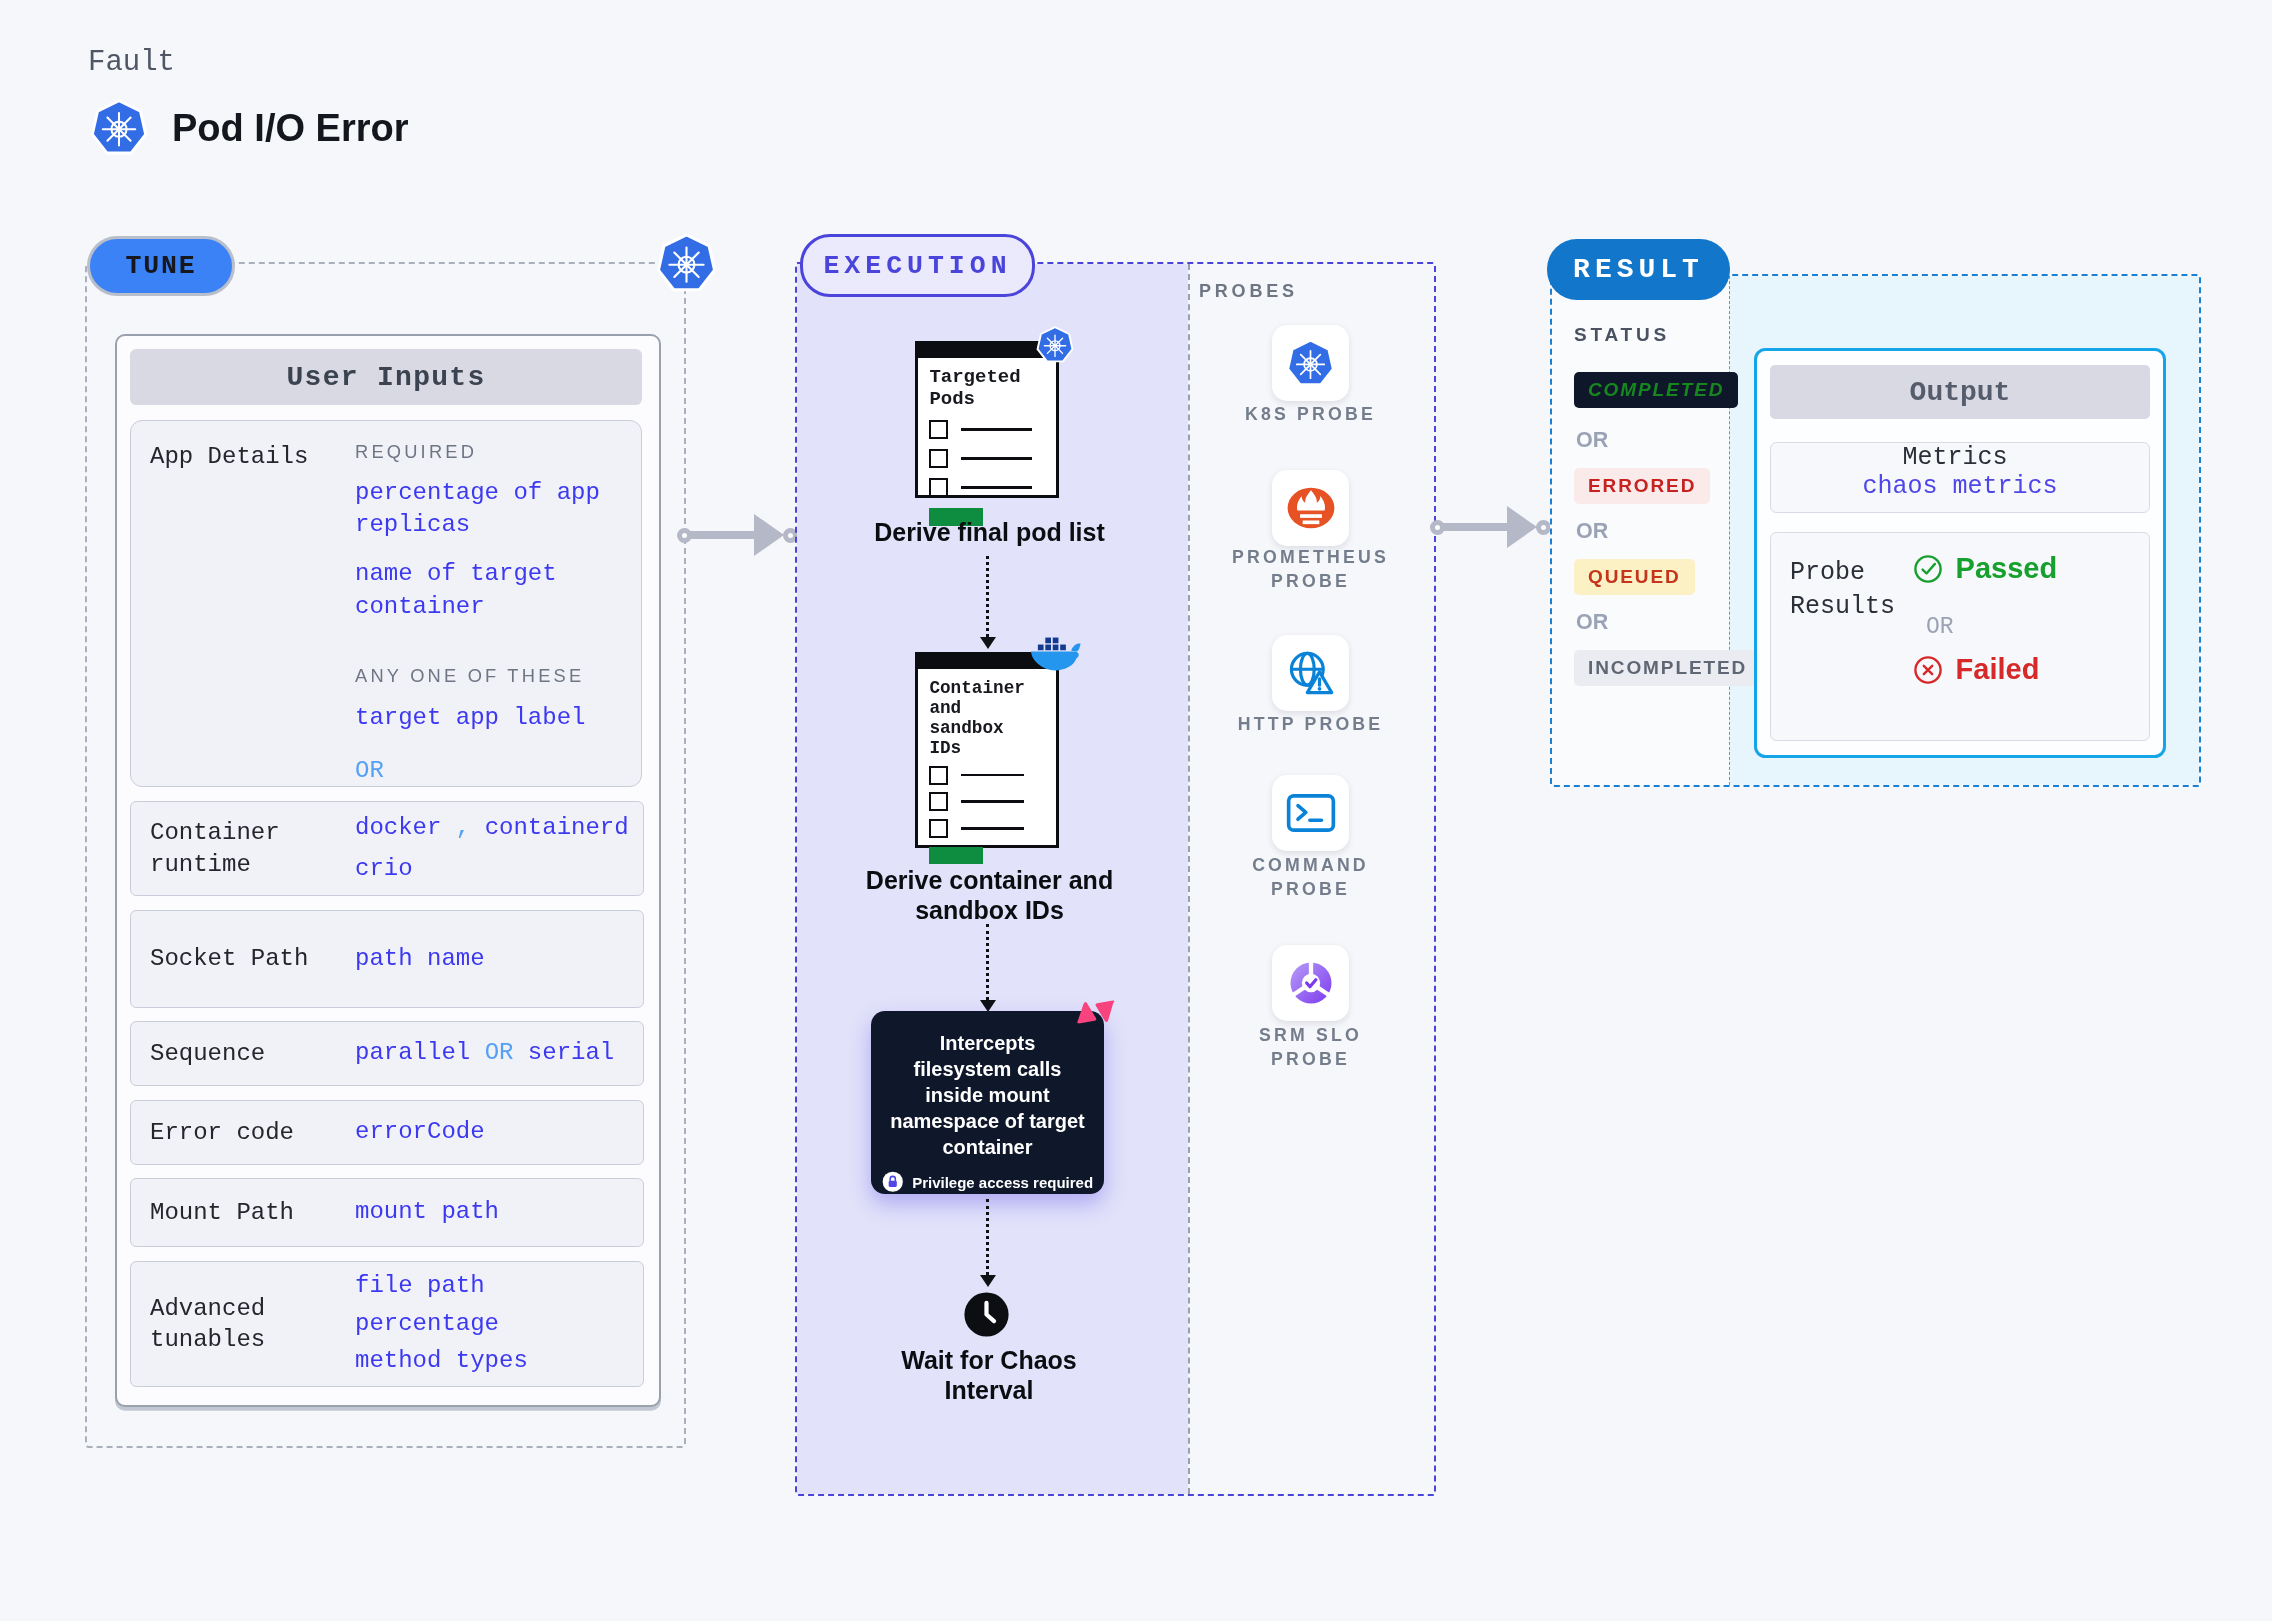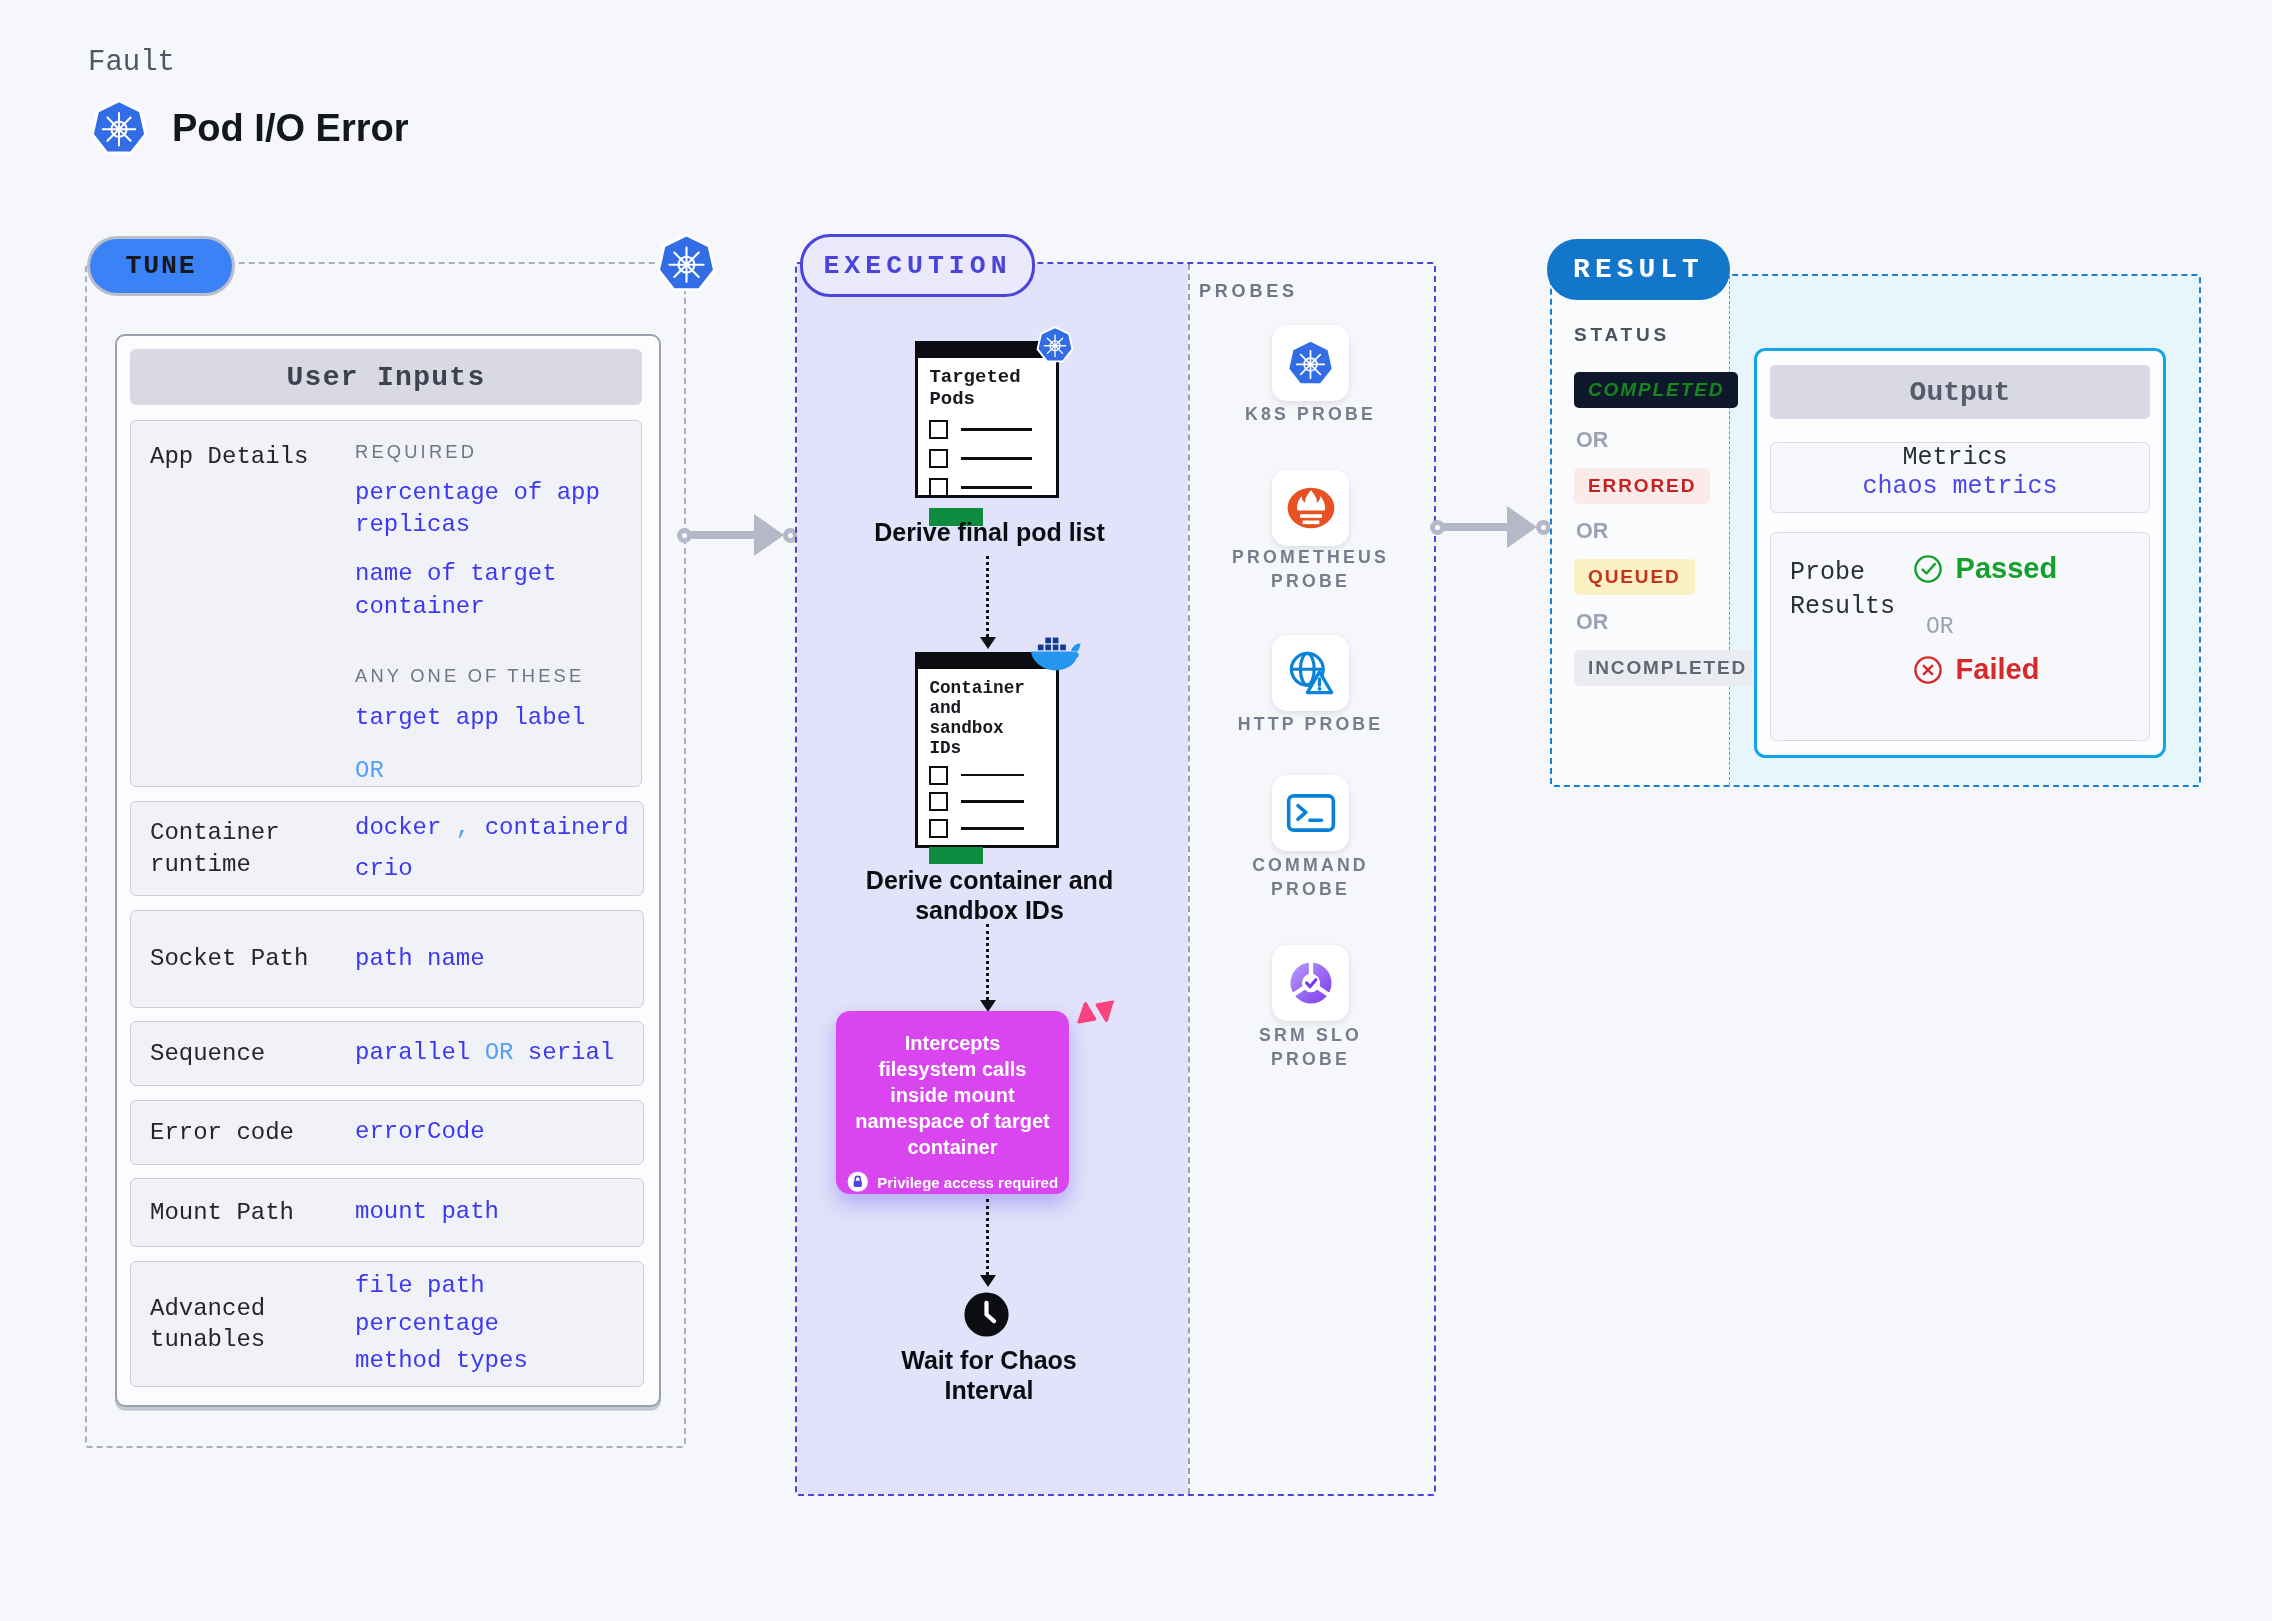--- a/index.html
+++ b/index.html
@@ -142,21 +142,21 @@
 
   <div class="abs dashbox" style="left:85px;top:262px;width:597px;height:1182px;"></div>
   <div class="abs pill" style="left:87px;top:236px;width:142px;height:54px;background:#3b82f6;border:3.2px solid #b9bfca;font-size:26.5px;color:#16181d;letter-spacing:1.9px;">TUNE</div>
   <svg class="abs" style="left:656px;top:233px" width="61" height="61" viewBox="0 0 96 96">
       <use href="#k8s"></use>
     </svg>
 
   <div class="abs" style="left:115px;top:334px;width:542px;height:1069px;background:#fcfcfe;border:2.5px solid #99a1ad;border-radius:10px;box-shadow:0 3.8px 0 #c2c8d2;"></div>
   <div class="abs mono" style="left:130px;top:349px;width:512px;height:56px;background:#d8d9e2;border-radius:6.3px;display:flex;align-items:center;justify-content:center;font-weight:bold;font-size:28px;color:#3b4250;letter-spacing:1.3px;">User Inputs</div>
 
-  <div class="abs inrow" style="left:130px;top:420px;width:512px;height:367px;align-items:flex-start;box-sizing:border-box;padding-top:20px;">
+  <div class="abs inrow" style="left:130px;top:420px;width:512px;height:367px;align-items:flex-start;box-sizing:border-box;padding-top:20px;border-radius:12px;">
     <div class="lc mono lbl">App Details</div>
     <div style="flex:1;">
       <div class="dim" style="margin-bottom:14px;">REQUIRED</div>
       <div class="mono val pre" style="margin-bottom:16.4px;">percentage of app
 replicas</div>
       <div class="mono val pre" style="margin-bottom:42px;">name of target
 container</div>
       <div class="dim" style="margin-bottom:15px;">ANY ONE OF THESE</div>
       <div class="mono val" style="margin-bottom:23px;">target app label</div>
       <div class="mono lightblue" style="font-size:24px;margin-bottom:23px;">OR</div>
@@ -266,21 +266,21 @@
     </div>
   </div>
   <svg class="abs" style="left:1028px;top:632px" width="53" height="40" viewBox="0 0 84 64">
       <use href="#docker"></use>
     </svg>
   <div class="abs caption pre" style="left:822px;top:865px;width:335px;">Derive container and
 sandbox IDs</div>
   <div class="abs dotline" style="left:986px;top:924px;height:76px;"></div>
   <div class="abs dotarrow" style="left:980px;top:1000px;"></div>
 
-  <div class="abs" style="left:836px;top:1011px;width:233px;height:183px;background:#d946ef;border-radius:14px;box-shadow:0 10px 21.5px rgba(79,70,229,.35);box-sizing:border-box;padding-top:19px;">
+  <div class="abs" style="left:871px;top:1011px;width:233px;height:183px;background:#0f172a;border-radius:14px;box-shadow:0 10px 21.5px rgba(79,70,229,.35);box-sizing:border-box;padding-top:19px;">
     <div class="pre" style="color:#fff;font-weight:bold;font-size:20px;line-height:26px;text-align:center;">Intercepts
 filesystem calls
 inside mount
 namespace of target
 container</div>
     <div style="display:flex;align-items:center;justify-content:center;margin-top:11.4px;">
       <svg width="21.5" height="21.5" viewBox="0 0 34 34">
           <use href="#lock"></use>
         </svg>
       <span style="color:#fff;font-size:15px;font-weight:bold;margin-left:8.8px;">Privilege access required</span>

